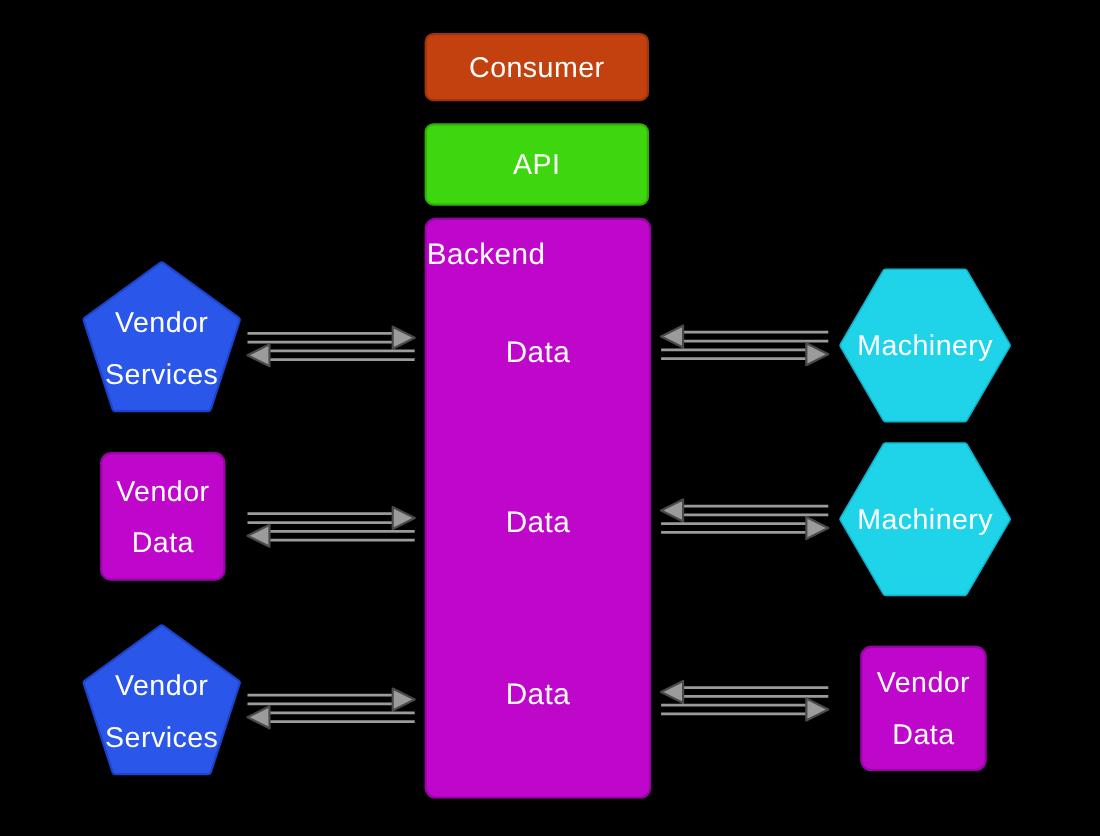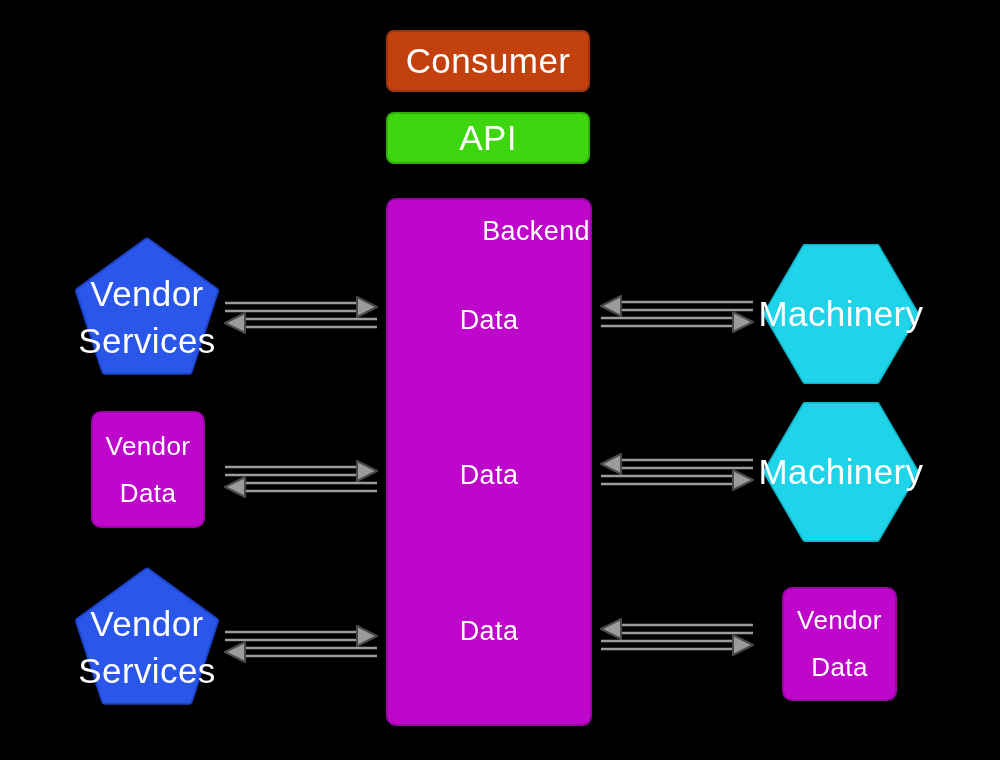--- a/index.html
+++ b/index.html
@@ -3,30 +3,30 @@
 <meta charset="utf-8">
 <style>
   html,body{margin:0;padding:0;background:#000;}
   .canvas{
     position:relative;width:1000px;height:760px;overflow:hidden;
     background:var(--background,#000);
     font-family:"Liberation Sans", sans-serif;
     color:var(--text,#fff);
   }
   .box{position:absolute;box-sizing:border-box;display:flex;align-items:center;justify-content:center;}
-  .lbl{font-size:35px;letter-spacing:.4px;color:var(--text);text-align:center;}
+  .lbl{font-size:26px;letter-spacing:.4px;color:var(--text);text-align:center;}
   .pre{white-space:pre-line;line-height:47px;}
 
   .consumer{left:386px;top:30px;width:204px;height:62px;border-radius:8px;
     background:var(--consumer-fill);border:2px solid var(--consumer-border);}
-  .api{left:386px;top:112px;width:204px;height:52px;border-radius:8px;
+  .api{left:386px;top:112px;width:204px;height:75px;border-radius:8px;
     background:var(--api-fill);border:2px solid var(--api-border);}
   .backend{left:386px;top:198px;width:206px;height:528px;border-radius:10px;
     background:var(--magenta-fill);border:2px solid var(--magenta-border);}
-  .backend-title{position:absolute;left:0;top:16px;width:100%;text-align:right;
+  .backend-title{position:absolute;left:0;top:16px;width:100%;text-align:left;
     font-size:27px;letter-spacing:.4px;}
   .data-row{position:absolute;left:0;width:100%;height:30px;line-height:30px;
     text-align:center;font-size:27px;letter-spacing:.4px;}
   .dr1{top:105px}.dr2{top:260px}.dr3{top:416px}
 
   .shape{position:absolute;}
   .shape svg{position:absolute;left:0;top:0;width:100%;height:100%;}
   .shape .overlay{position:absolute;left:0;top:0;width:100%;height:100%;
     display:flex;align-items:center;justify-content:center;text-align:center;}
 

